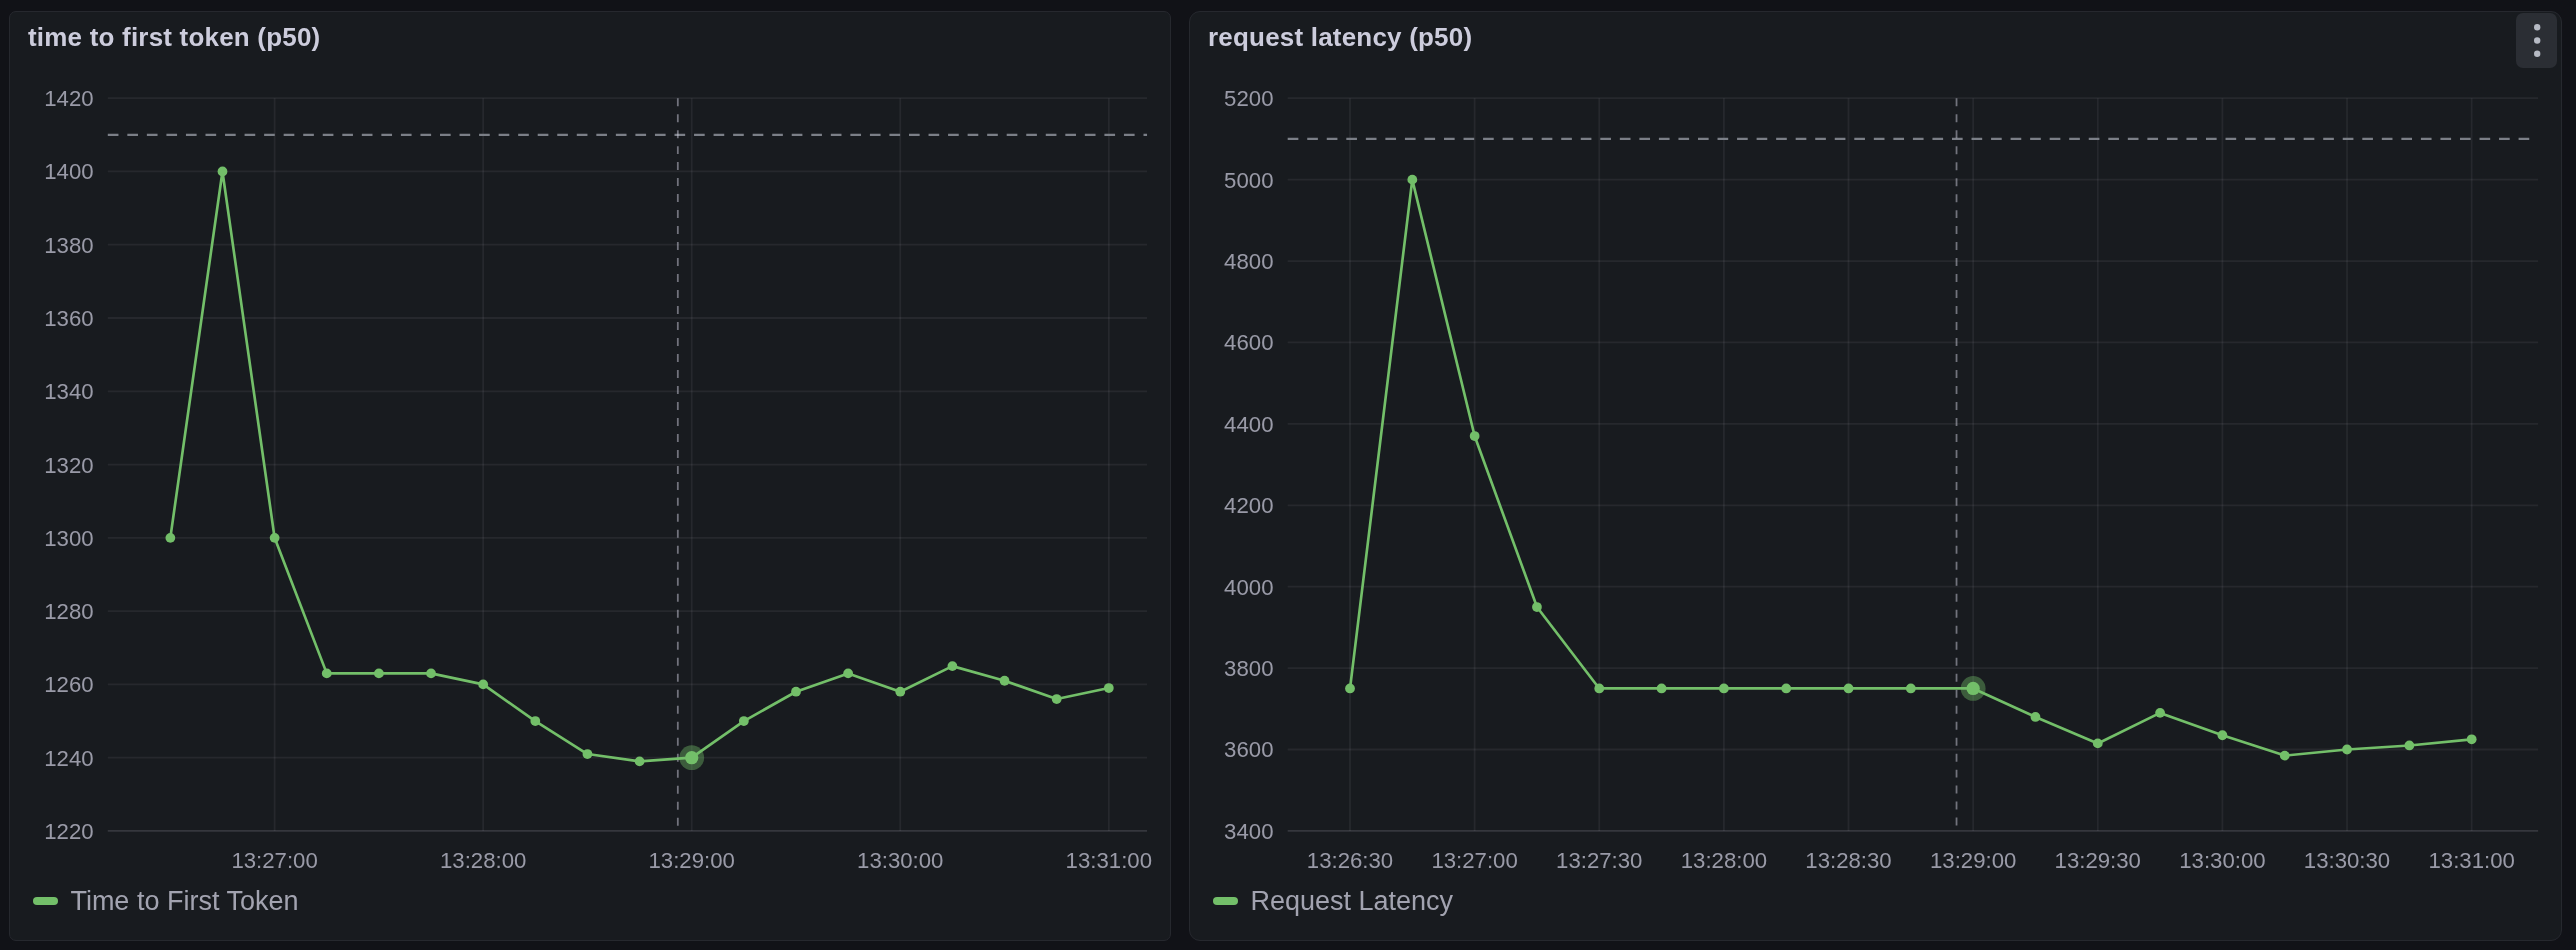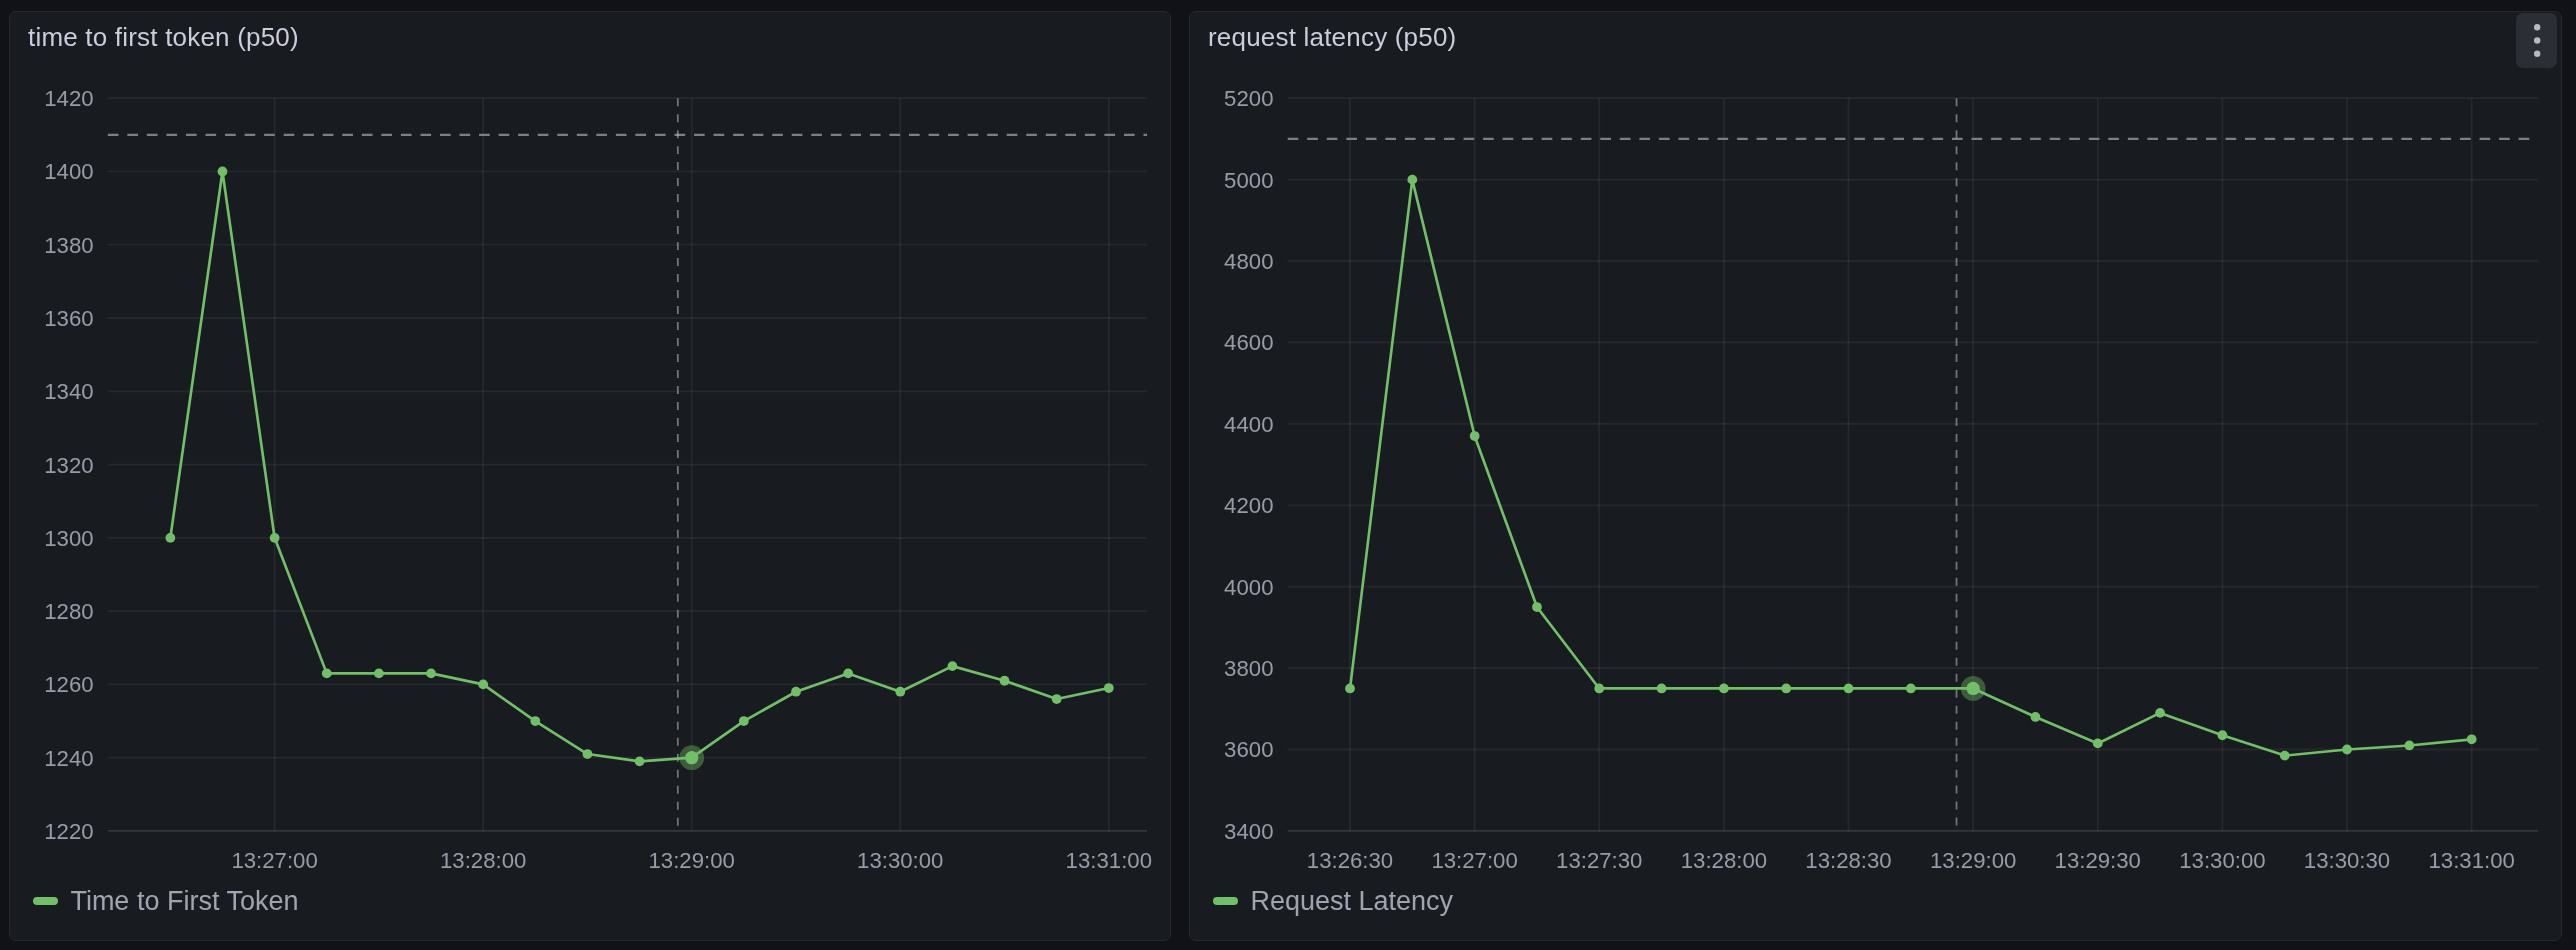--- a/index.html
+++ b/index.html
@@ -18,28 +18,28 @@
   .panel {
     position: absolute;
     top: 10.7px;
     height: 930px;
     background: #181b1f;
     border: 1.8px solid #26282e;
     border-radius: 7px;
     box-sizing: border-box;
   }
   .panel-left  { left: 9px;   width: 1162px; }
-  .panel-right { left: 1189px; width: 1373px; }
+  .panel-right { left: 1189px; width: 1373px; border-radius: 11px; }
   .panel-title {
     position: absolute;
     top: 10.7px;
     left: 18px;
     margin: 0;
     font-size: 26px;
-    font-weight: 400;
+    font-weight: 700;
     letter-spacing: 0.2px;
     color: #ccccdc;
     line-height: 1.2;
     cursor: pointer;
     z-index: 2;
   }
   .chart {
     position: absolute;
     left: 0;
     top: 0;

